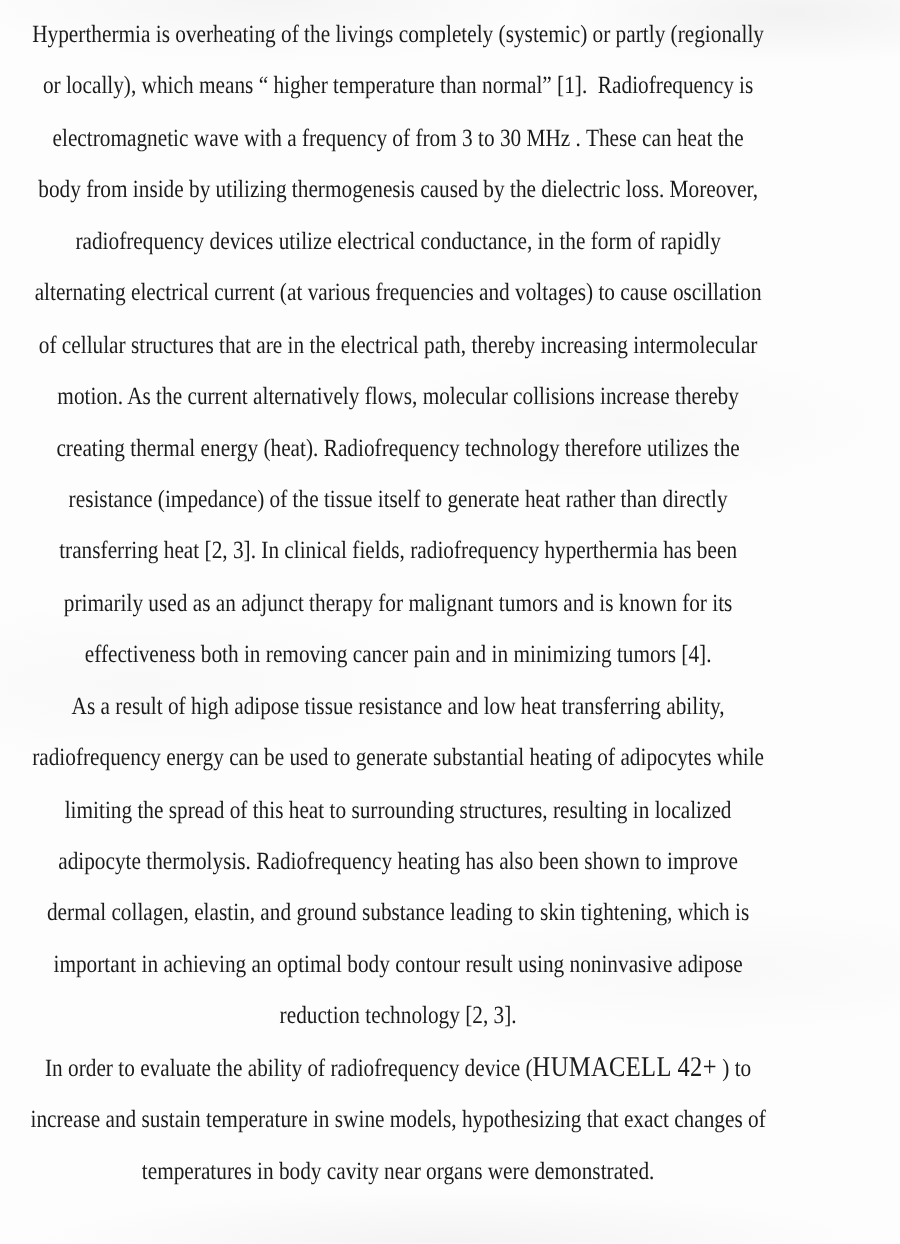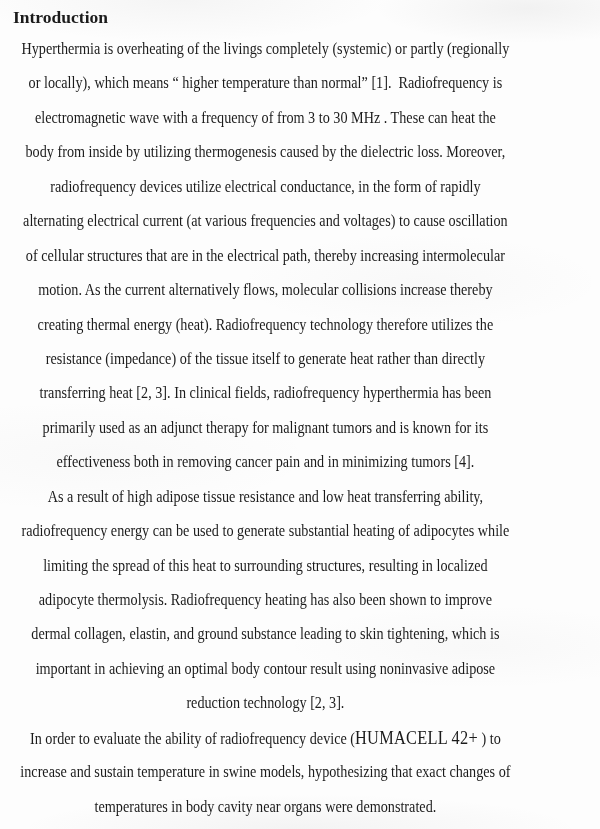--- a/index.html
+++ b/index.html
@@ -46,21 +46,20 @@
   }
   .brand {
     font-size: 19px;
     letter-spacing: 0.3px;
   }
 </style>
 </head>
 <body>
 
 <div class="page">
-  <h1 class="heading">Introduction</h1>
   <div id="paragraphs">
       <div class="paragraph">
         <div class="line"><span>Hyperthermia is overheating of the livings completely (systemic) or partly (regionally</span></div>
         <div class="line"><span>or locally), which means “ higher temperature than normal” [1].  Radiofrequency is</span></div>
         <div class="line"><span>electromagnetic wave with a frequency of from 3 to 30 MHz . These can heat the</span></div>
         <div class="line"><span>body from inside by utilizing thermogenesis caused by the dielectric loss. Moreover,</span></div>
         <div class="line"><span>radiofrequency devices utilize electrical conductance, in the form of rapidly</span></div>
         <div class="line"><span>alternating electrical current (at various frequencies and voltages) to cause oscillation</span></div>
         <div class="line"><span>of cellular structures that are in the electrical path, thereby increasing intermolecular</span></div>
         <div class="line"><span>motion. As the current alternatively flows, molecular collisions increase thereby</span></div>

